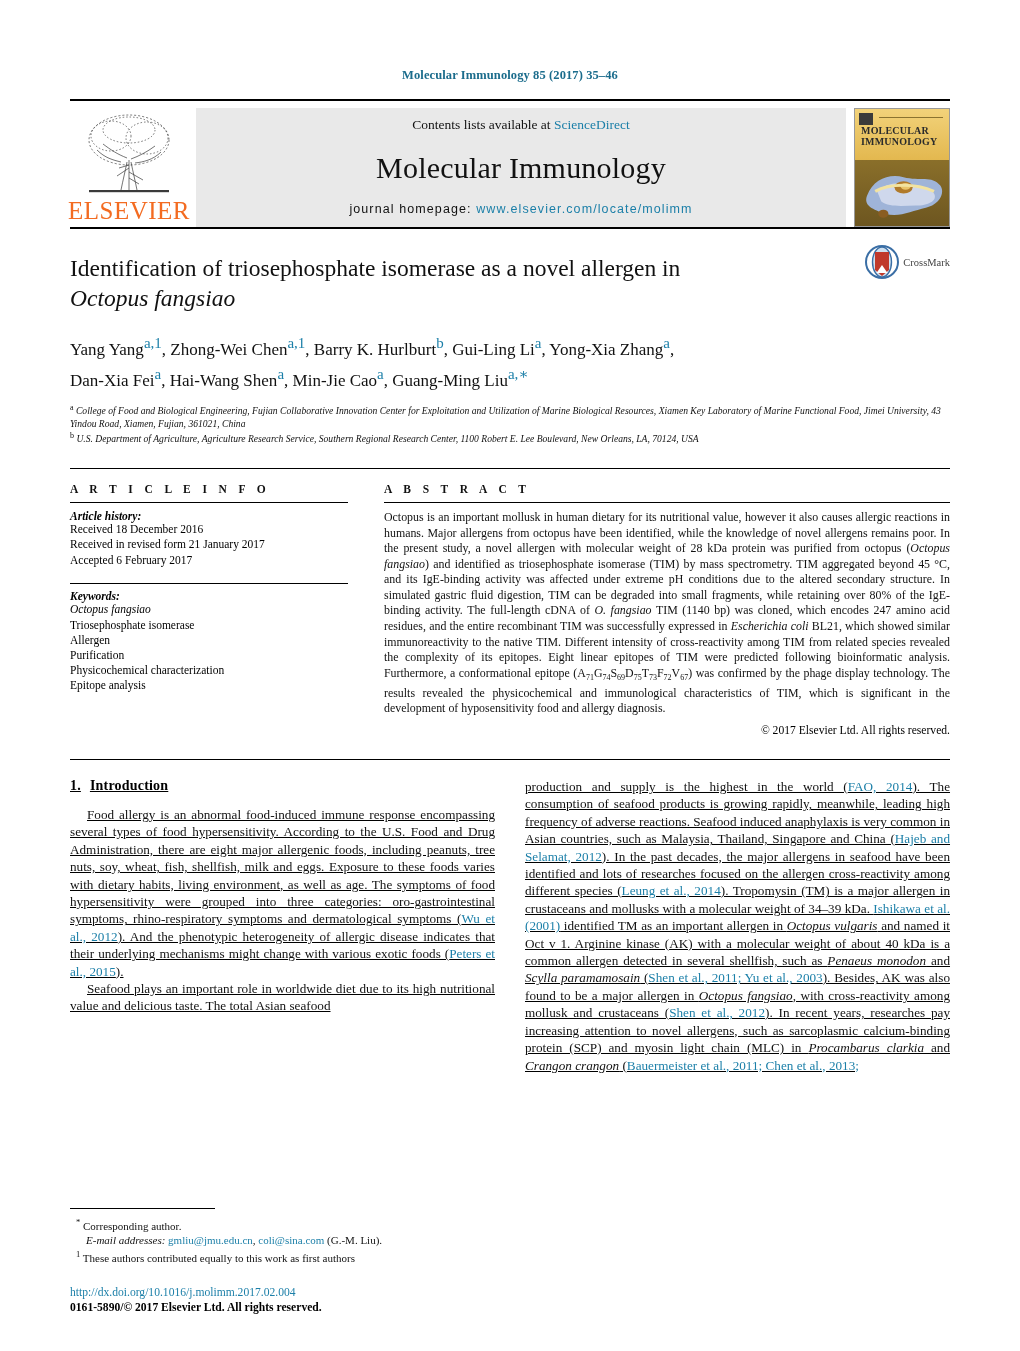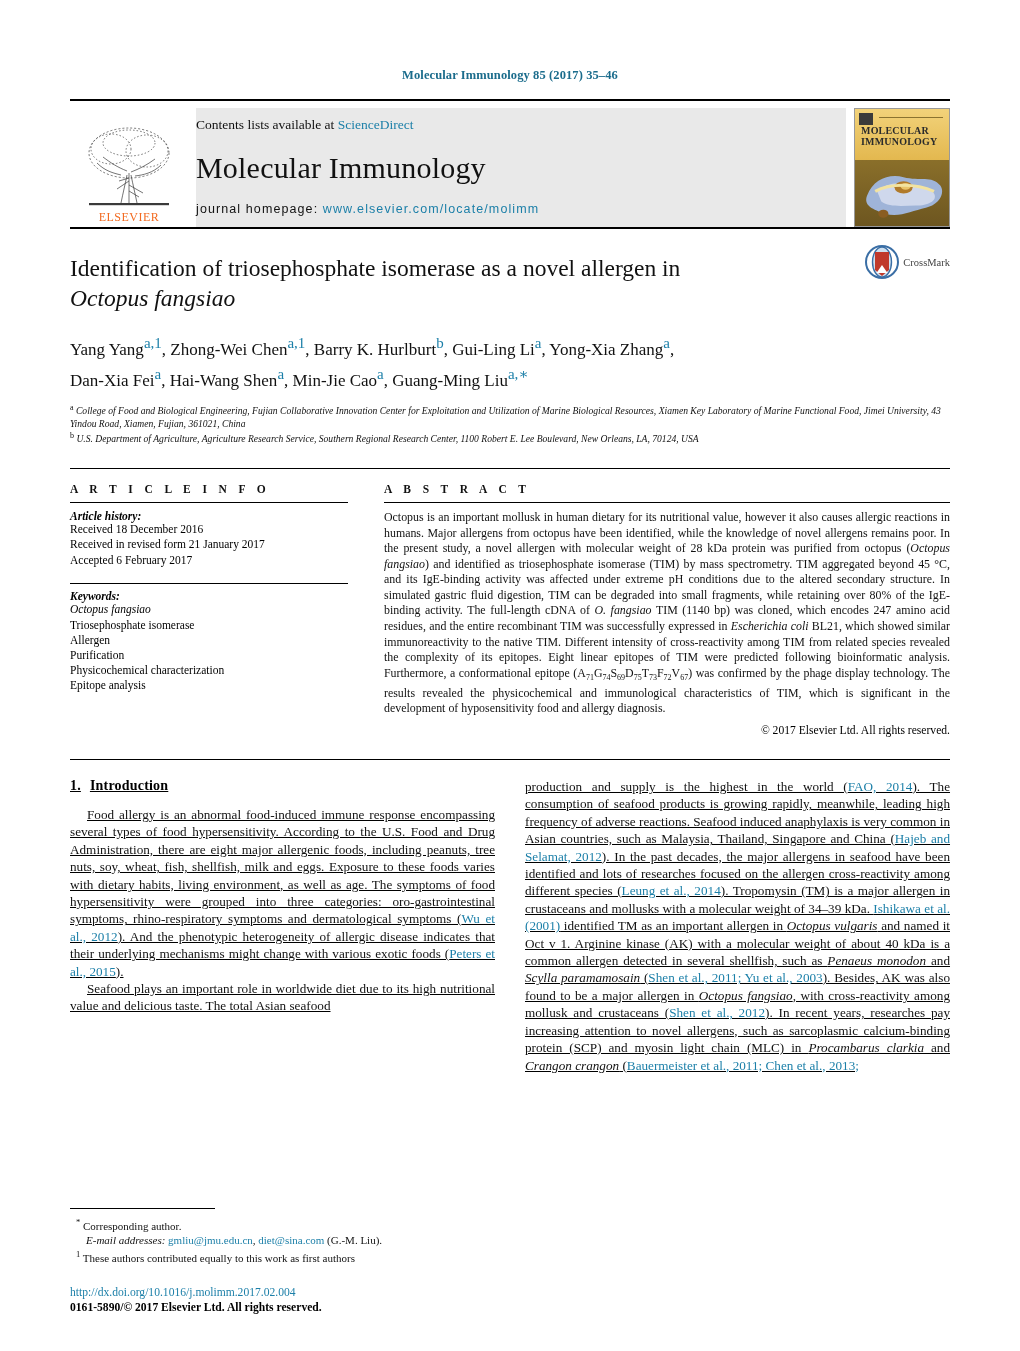--- a/index.html
+++ b/index.html
@@ -41,32 +41,32 @@
     flex: 0 0 118px;
     display: flex;
     flex-direction: column;
     align-items: center;
     justify-content: flex-end;
     padding-bottom: 2px;
   }
   .tree-svg { display:block; }
   .elsevier-word {
     font-family: "Liberation Serif", serif;
-    font-size: 12px;
+    font-size: 25px;
     letter-spacing: .5px;
     color: #f36b21;
     font-weight: normal;
     margin-top: 1px;
   }
   .masthead-center {
     flex: 1 1 auto;
     background: #e9e9e9;
     display: flex;
     flex-direction: column;
-    align-items: flex-start;
+    align-items: center;
     justify-content: space-between;
     padding: 9px 0 11px 0;
     margin: 0 8px;
   }
   .contents-line { font-size: 13.5px; color: #111; }
   .contents-line .sd { color: #1b7fa8; }
   .journal-title-big {
     font-size: 30px;
     letter-spacing: .2px;
     color: #111;
@@ -368,21 +368,21 @@
       <p class="para">Seafood plays an important role in worldwide diet due to its high nutritional value and delicious taste. The total Asian seafood</p>
     </div>
     <div class="bcol">
       <p class="para" style="text-indent:0">production and supply is the highest in the world (<span class="ref">FAO, 2014</span>). The consumption of seafood products is growing rapidly, meanwhile, leading high frequency of adverse reactions. Seafood induced anaphylaxis is very common in Asian countries, such as Malaysia, Thailand, Singapore and China (<span class="ref">Hajeb and Selamat, 2012</span>). In the past decades, the major allergens in seafood have been identified and lots of researches focused on the allergen cross-reactivity among different species (<span class="ref">Leung et al., 2014</span>). Tropomysin (TM) is a major allergen in crustaceans and mollusks with a molecular weight of 34–39 kDa. <span class="ref">Ishikawa et al. (2001)</span> identified TM as an important allergen in <span class="ital">Octopus vulgaris</span> and named it Oct v 1. Arginine kinase (AK) with a molecular weight of about 40 kDa is a common allergen detected in several shellfish, such as <span class="ital">Penaeus monodon</span> and <span class="ital">Scylla paramamosain</span> (<span class="ref">Shen et al., 2011; Yu et al., 2003</span>). Besides, AK was also found to be a major allergen in <span class="ital">Octopus fangsiao</span>, with cross-reactivity among mollusk and crustaceans (<span class="ref">Shen et al., 2012</span>). In recent years, researches pay increasing attention to novel allergens, such as sarcoplasmic calcium-binding protein (SCP) and myosin light chain (MLC) in <span class="ital">Procambarus clarkia</span> and <span class="ital">Crangon crangon</span> (<span class="ref">Bauermeister et al., 2011; Chen et al., 2013;</span></p>
     </div>
   </div>
 
   <div class="footnote-zone">
     <div class="fn-rule"></div>
     <div class="fn"><sup>*</sup> Corresponding author.</div>
-    <div class="fn" style="text-indent:0"><span class="em">E-mail addresses:</span> <span class="mail">gmliu@jmu.edu.cn</span>, <span class="mail">diet@sina.com</span> (G.-M. Liu).</div>
+    <div class="fn" style="text-indent:0"><span class="em">E-mail addresses:</span> <span class="mail">gmliu@jmu.edu.cn</span>, <span class="mail">coli@sina.com</span> (G.-M. Liu).</div>
     <div class="fn"><sup>1</sup> These authors contributed equally to this work as first authors</div>
   </div>
 
   <div class="bottom-block">
     <div class="doi">http://dx.doi.org/10.1016/j.molimm.2017.02.004</div>
     <div class="issn">0161-5890/© 2017 Elsevier Ltd. All rights reserved.</div>
   </div>
 
 </div>
 

